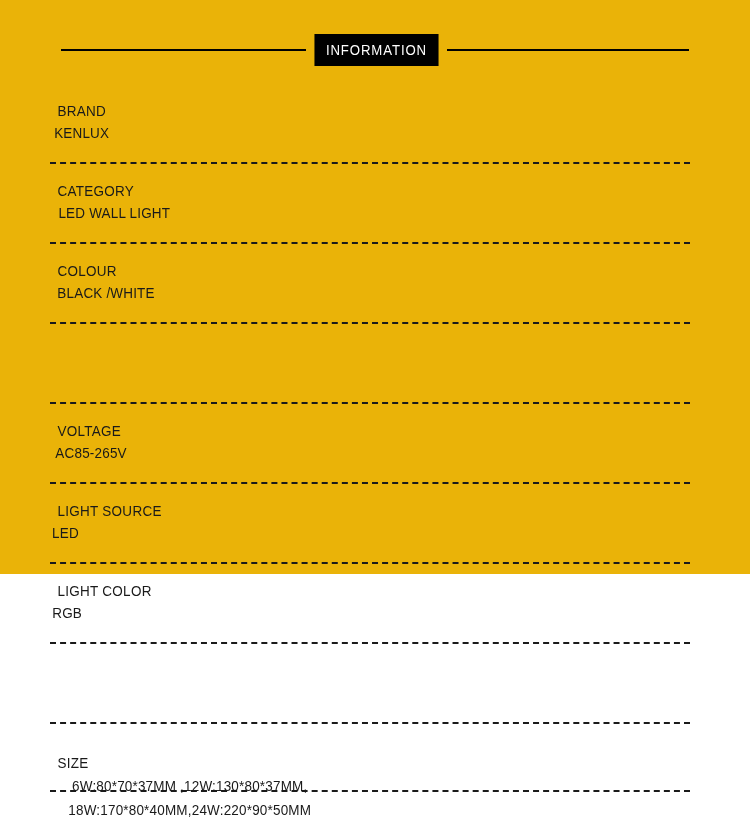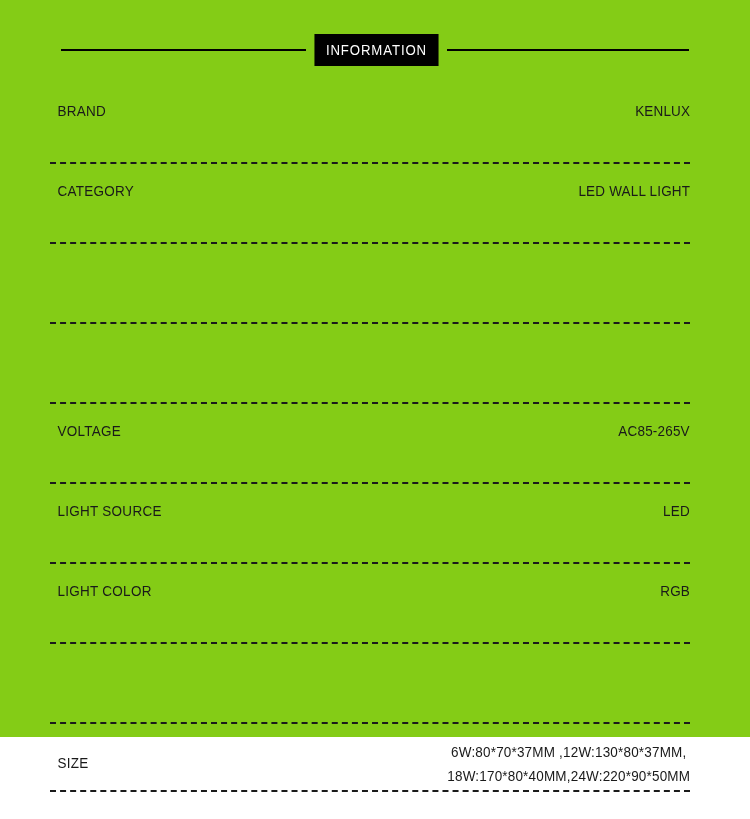--- a/index.html
+++ b/index.html
@@ -12,22 +12,22 @@
     height: 819px;
     font-family: "Liberation Sans", "DejaVu Sans", sans-serif;
     color: #1a1a1a;
     overflow: hidden;
     position: relative;
   }
 
   .page {
     position: relative;
     width: 750px;
-    height: 737px;
-    background: #84cc16;
+    height: 574px;
+    background: #eab308;
   }
 
   
   .header {
     position: absolute;
     left: 0;
     top: 0;
     width: 750px;
     height: 100px;
     display: flex;
@@ -64,25 +64,26 @@
 
   .spec-row {
     position: relative;
     height: 80px;
     box-sizing: border-box;
   }
 
   .row-inner {
     position: absolute;
     left: 0;
-    right: 0;
+    right: 12px;
     top: 8px;
     display: flex;
     align-items: flex-start;
-    justify-content: space-between;
+    justify-content: flex-end;
+    flex-direction: column;
   }
 
   .spec-label {
     font-size: 14.5px;
     letter-spacing: 0.3px;
     line-height: 22px;
     white-space: nowrap;
     transform: scaleX(0.93);
     transform-origin: left center;
     padding-left: 8px;
@@ -150,20 +151,26 @@
       <div class="spec-row">
         <div class="row-inner">
           <div class="spec-label">CATEGORY</div>
           <div class="spec-value">
             <span class="value-line">LED WALL LIGHT</span>
           </div>
         </div>
         <div class="spec-sep"></div>
       </div>
       <div class="spec-row">
+        <div class="row-inner">
+          <div class="spec-label">COLOUR</div>
+          <div class="spec-value">
+            <span class="value-line">BLACK /WHITE</span>
+          </div>
+        </div>
         <div class="spec-sep"></div>
       </div>
       <div class="spec-row">
         <div class="spec-sep"></div>
       </div>
       <div class="spec-row">
         <div class="row-inner">
           <div class="spec-label">VOLTAGE</div>
           <div class="spec-value">
             <span class="value-line">AC85-265V</span>

